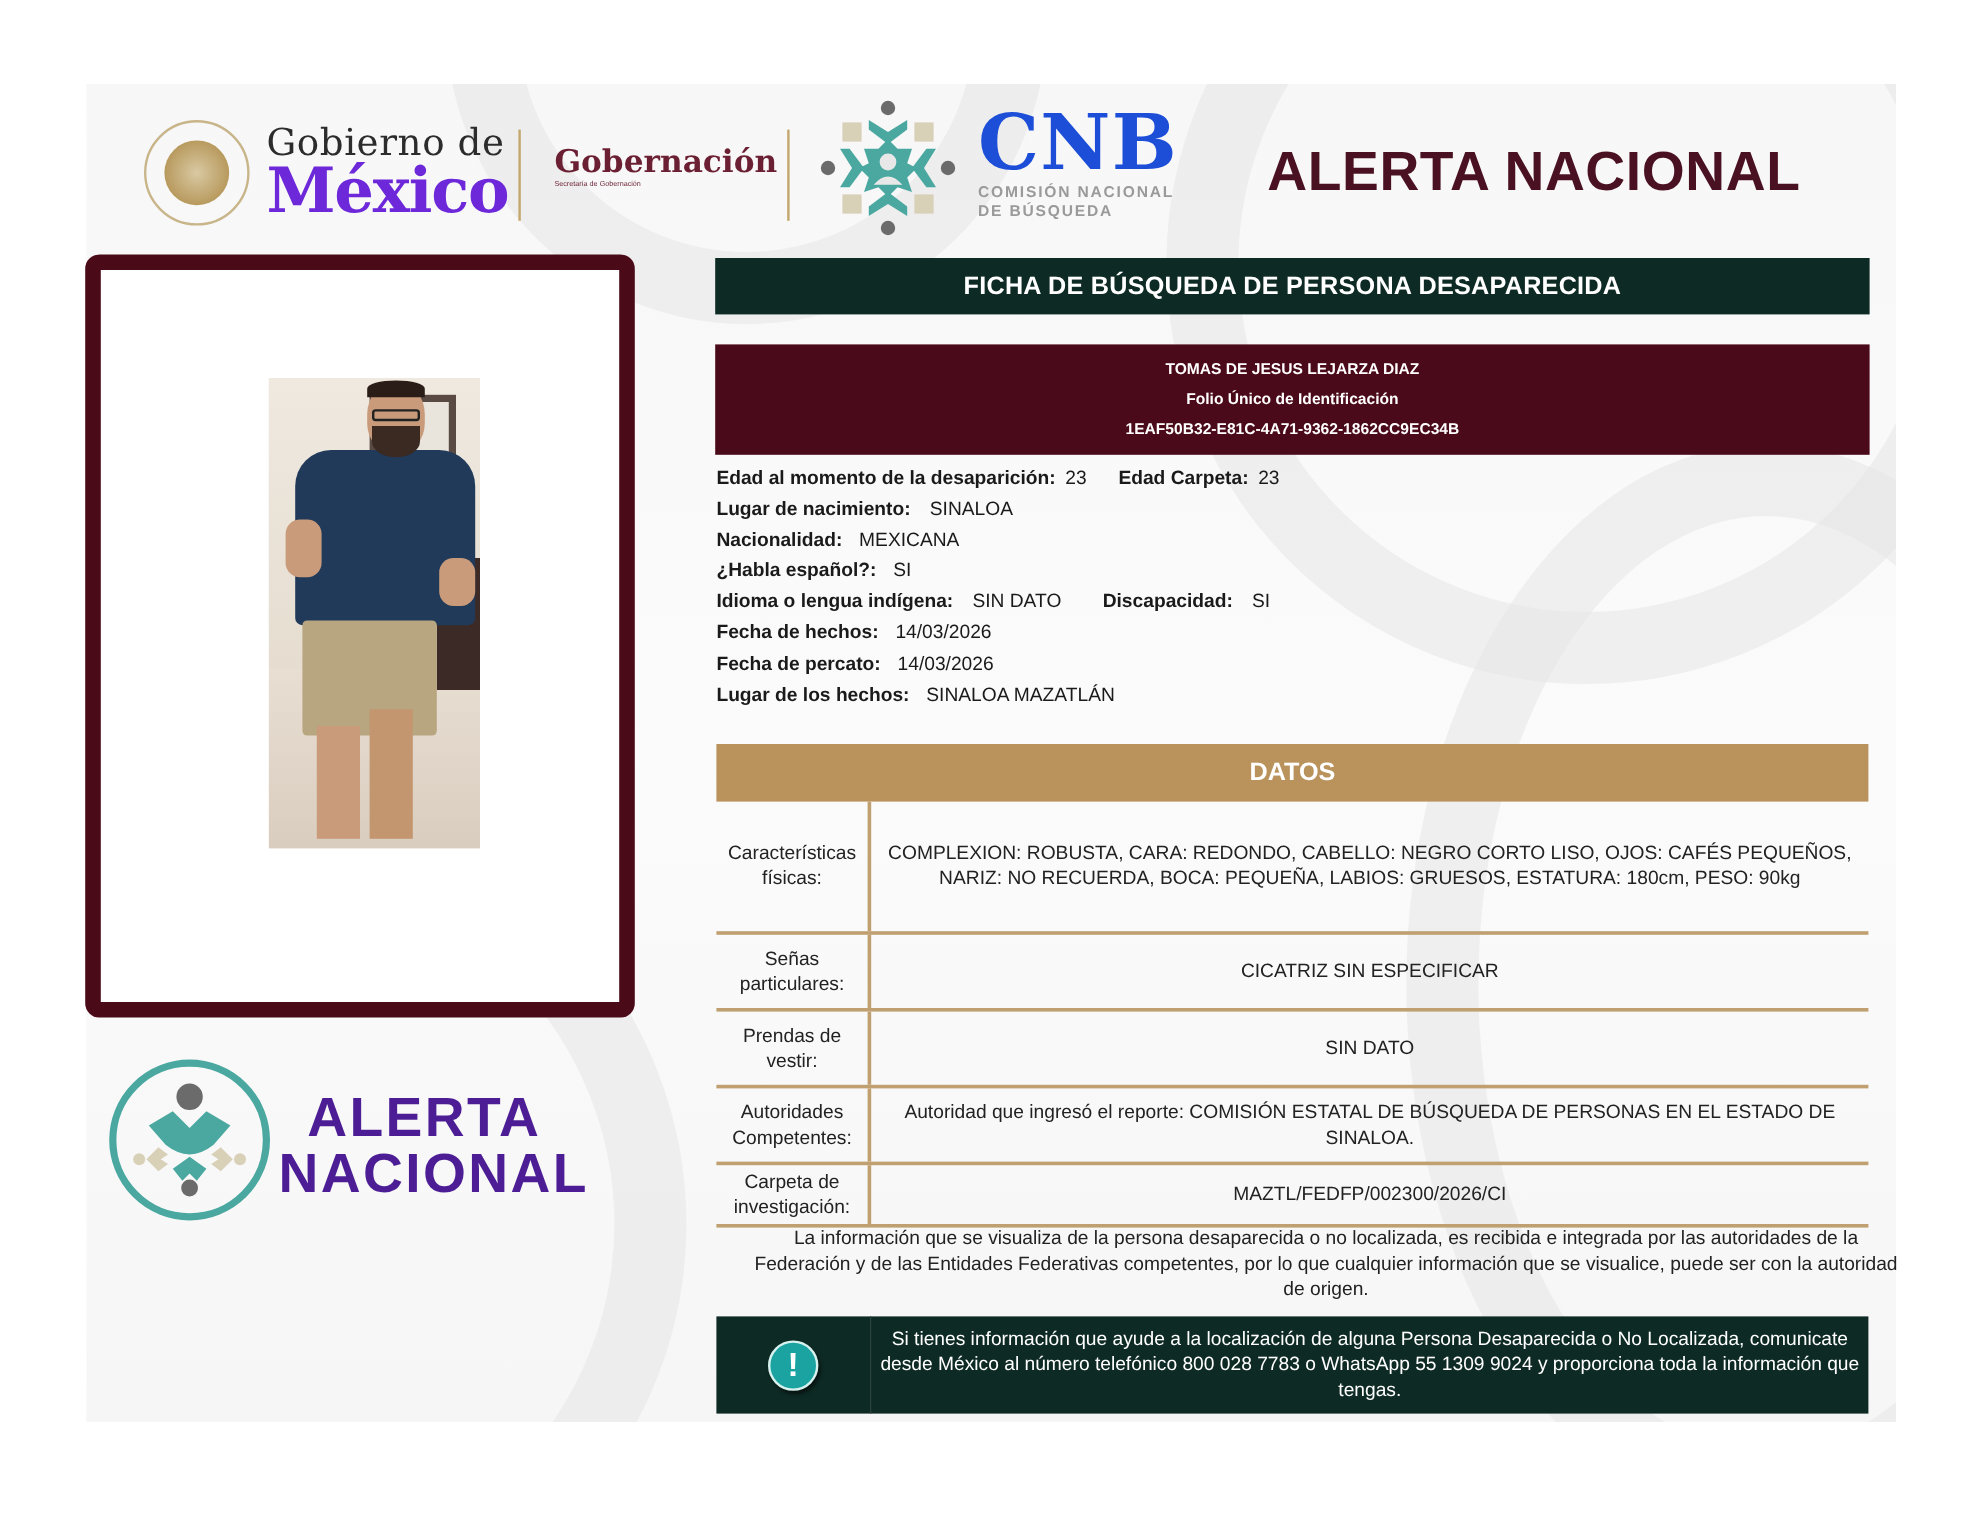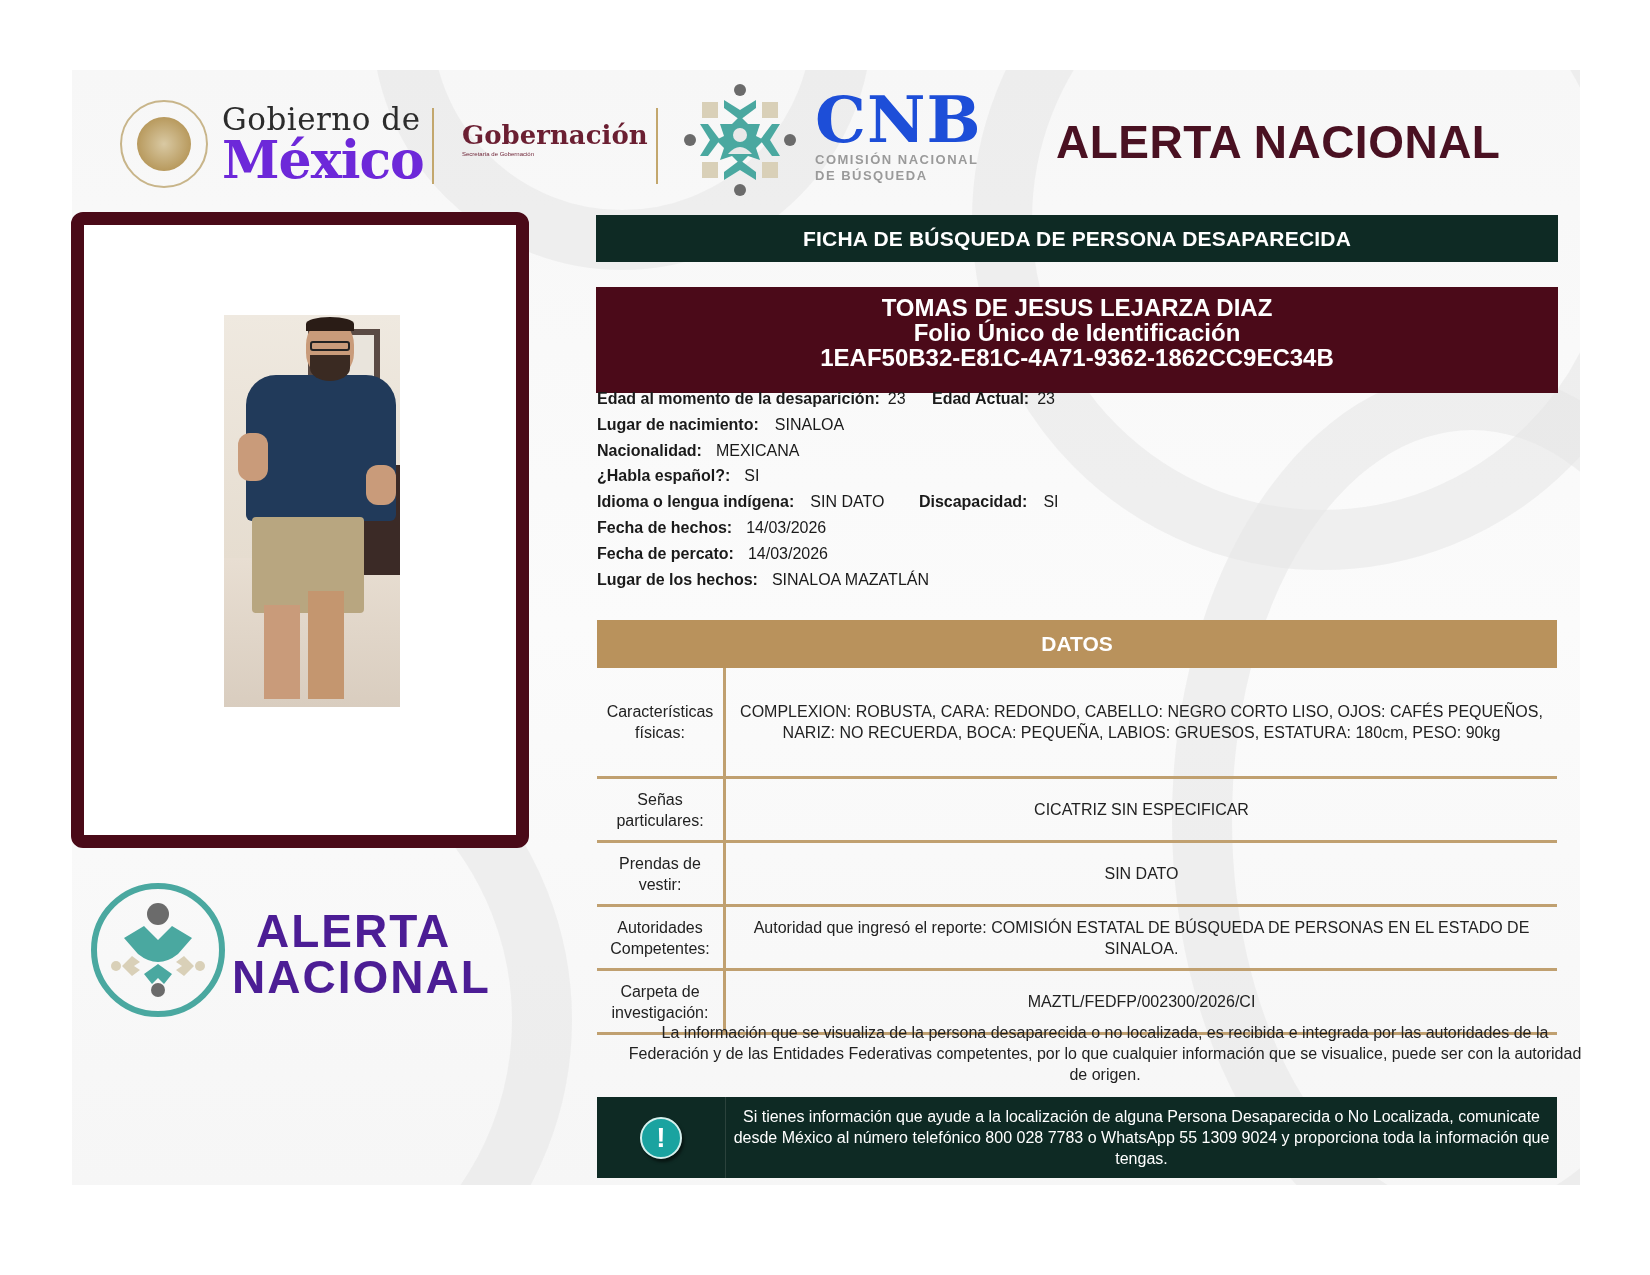--- a/index.html
+++ b/index.html
@@ -57,21 +57,21 @@
 
   
   .an-logo { position: absolute; left: 88px; top: 880px; width: 140px; height: 140px; }
   .an-text { position: absolute; left: 232px; top: 908px; color: #4c1d95; font-weight: bold; }
   .an-text .a { font-size: 46px; letter-spacing: 2px; line-height: 46px; padding-left: 24px; }
   .an-text .b { font-size: 46px; letter-spacing: 2px; line-height: 46px; }
 
   
   .bar { position: absolute; left: 596px; width: 962px; color: #fff; text-align: center; font-weight: bold; }
   .bar-ficha { top: 215px; height: 47px; background: #0e2a24; font-size: 21px; line-height: 47px; letter-spacing: 0.2px; }
-  .bar-name { top: 287px; height: 106px; background: #4b0a19; font-size: 24px; line-height: 25px; padding-top: 8px; }
+  .bar-name { top: 287px; height: 92px; background: #4b0a19; font-size: 13px; line-height: 25px; padding-top: 8px; }
 
   .info { position: absolute; left: 597px; top: 386px; font-size: 16px; }
   .info .row { height: 25.8px; line-height: 25.8px; white-space: nowrap; }
   .info b { font-weight: bold; }
   .info .v { margin-left: 8px; margin-right: 22px; }
 
   .datos-head { position: absolute; left: 597px; top: 620px; width: 960px; height: 48px; background: #b9925c; color: #fff; font-size: 21px; font-weight: bold; text-align: center; line-height: 48px; }
 
   .dtable { position: absolute; left: 597px; top: 668px; width: 960px; }
   .drow { display: flex; border-bottom: 3px solid #c0a070; }
@@ -173,21 +173,21 @@
 <div class="bar bar-ficha">FICHA DE BÚSQUEDA DE PERSONA DESAPARECIDA</div>
 <div class="bar bar-name">
   <div>TOMAS DE JESUS LEJARZA DIAZ</div>
   <div>Folio Único de Identificación</div>
   <div>1EAF50B32-E81C-4A71-9362-1862CC9EC34B</div>
 </div>
 
 <div class="info">
   <div class="row">
     <b>Edad al momento de la desaparición:</b><span class="v">23</span>
-    <b>Edad Actual:</b><span class="v">23</span>
+    <b>Edad Carpeta:</b><span class="v">23</span>
   </div>
   <div class="row">
     <b>Lugar de nacimiento:</b><span class="v" style="margin-left:16px">SINALOA</span>
   </div>
   <div class="row">
     <b>Nacionalidad:</b><span class="v" style="margin-left:14px">MEXICANA</span>
   </div>
   <div class="row">
     <b>¿Habla español?:</b><span class="v" style="margin-left:14px">SI</span>
   </div>
@@ -217,21 +217,21 @@
     <div class="dval">CICATRIZ SIN ESPECIFICAR</div>
   </div>
   <div class="drow" style="height:64px">
     <div class="dlabel">Prendas de vestir:</div>
     <div class="dval">SIN DATO</div>
   </div>
   <div class="drow" style="height:64px">
     <div class="dlabel">Autoridades Competentes:</div>
     <div class="dval">Autoridad que ingresó el reporte: COMISIÓN ESTATAL DE BÚSQUEDA DE PERSONAS EN EL ESTADO DE SINALOA.</div>
   </div>
-  <div class="drow" style="height:64px">
+  <div class="drow" style="height:52px">
     <div class="dlabel">Carpeta de investigación:</div>
     <div class="dval">MAZTL/FEDFP/002300/2026/CI</div>
   </div>
 </div>
 
 <div class="disclaimer">La información que se visualiza de la persona desaparecida o no localizada, es recibida e integrada por las autoridades de la Federación y de las Entidades Federativas competentes, por lo que cualquier información que se visualice, puede ser con la autoridad de origen.</div>
 
 <div class="cta">
   <div class="ic">
     <span>!</span>

